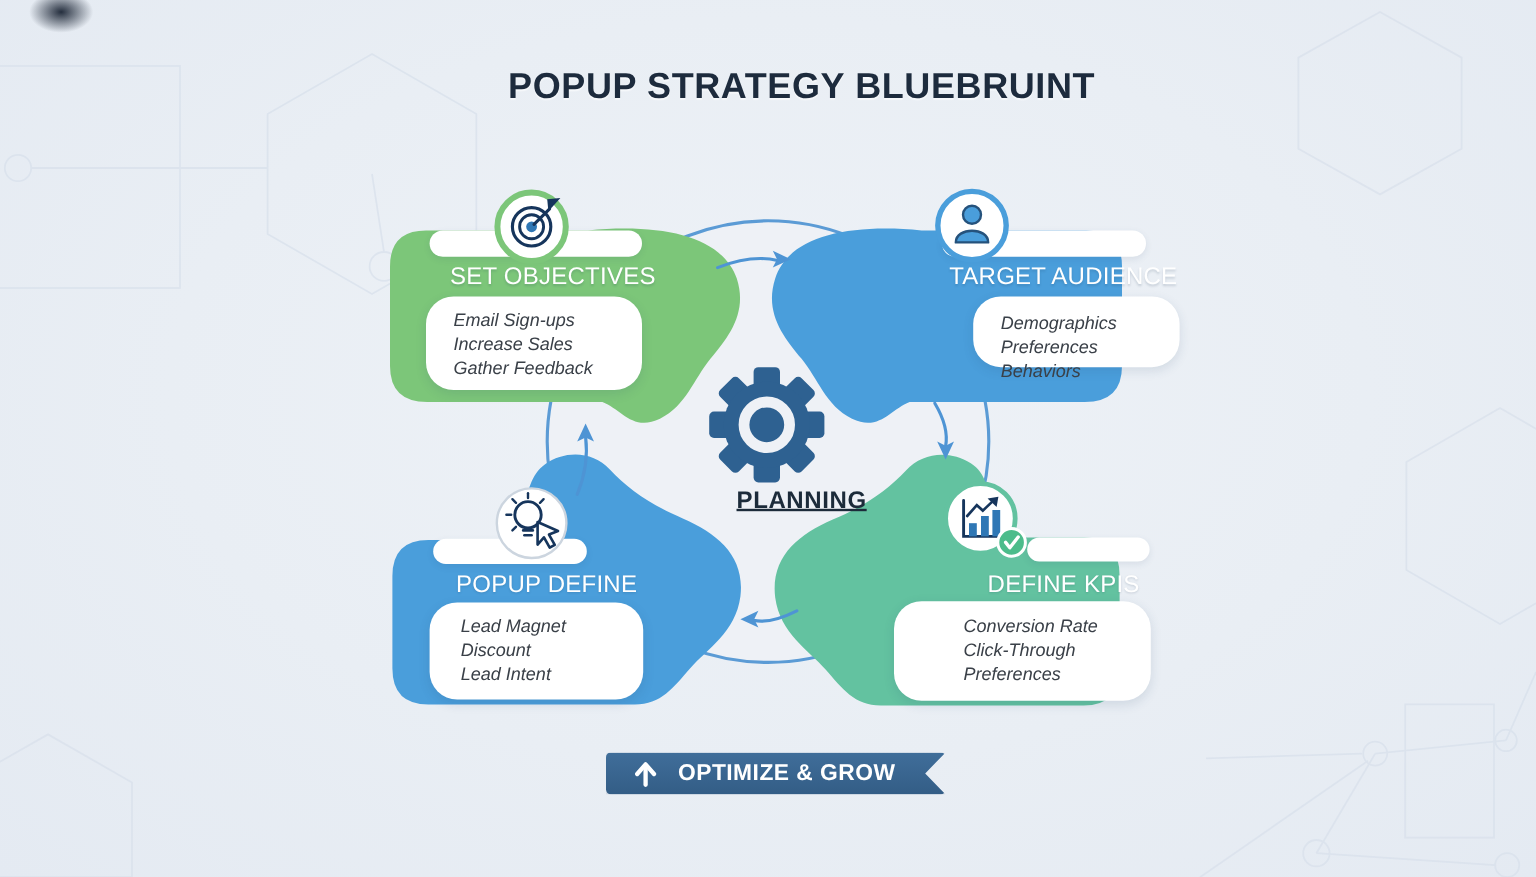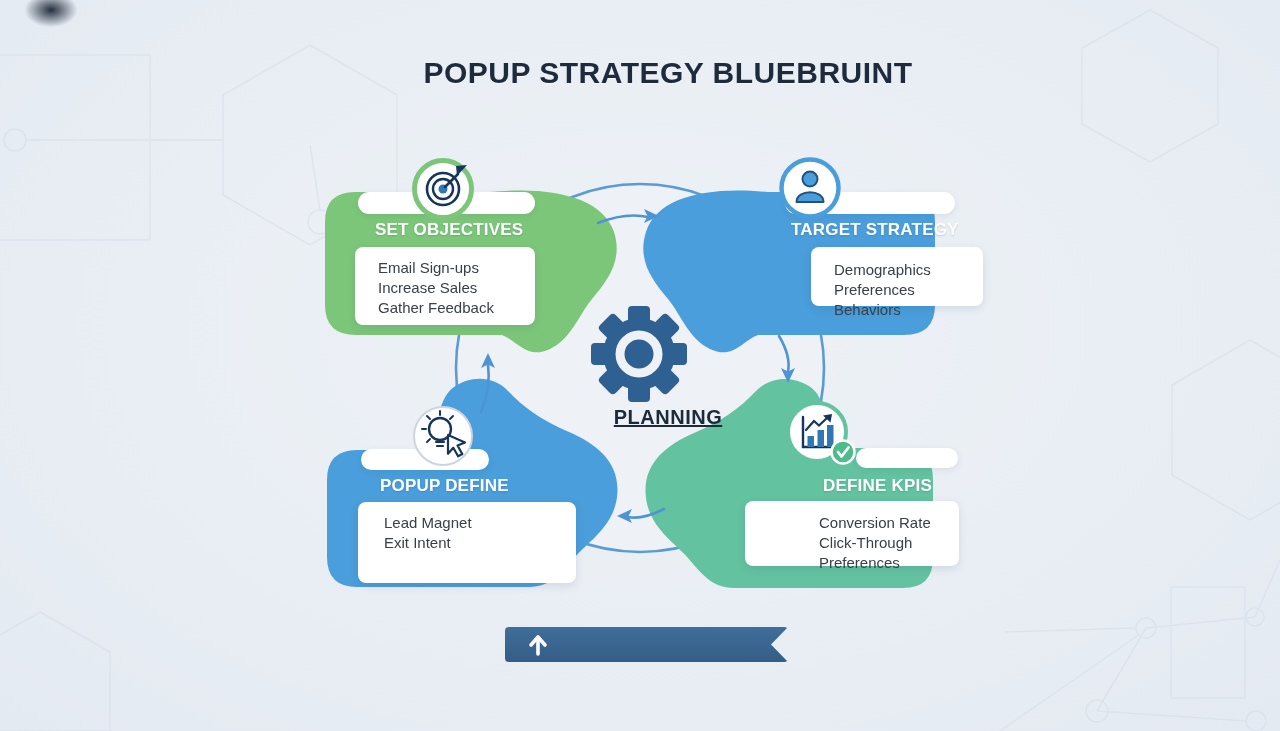--- a/index.html
+++ b/index.html
@@ -17,23 +17,23 @@
     font-size:30px;font-weight:800;letter-spacing:.5px;color:#1d2b3d;
     text-shadow:0 1px 1px rgba(255,255,255,.6);
   }
 
   .corner-smudge{
     left:-14px;top:-14px;width:74px;height:48px;
     background:radial-gradient(closest-side, rgba(20,30,46,.92), rgba(20,30,46,0) 72%);
   }
 
   .strip{background:#ffffff;border-radius:11px;box-shadow:0 2px 6px rgba(40,70,110,.10);}
-  .card-title{font-size:17px;font-weight:700;color:#ffffff;letter-spacing:.2px;
+  .card-title{font-size:20px;font-weight:400;color:#ffffff;letter-spacing:.2px;
     text-shadow:0 1px 2px rgba(20,50,80,.18);white-space:nowrap;}
-  .list-box{background:#ffffff;border-radius:8px;box-shadow:0 3px 9px rgba(40,70,110,.13);}
+  .list-box{background:#ffffff;border-radius:23px;box-shadow:0 3px 9px rgba(40,70,110,.13);font-style:italic;}
   .item{font-size:15px;line-height:20px;color:#3a4048;white-space:nowrap;}
 
   .center-label{
     left:560px;top:406px;width:160px;text-align:center;
     font-size:20px;font-weight:800;letter-spacing:.5px;color:#1c2b3a;text-decoration:underline;
   }
 
   .banner{
     left:477px;top:627px;width:283px;height:35px;
     background:linear-gradient(180deg,#406e9a,#335d86);
@@ -137,41 +137,42 @@
     <div class="abs card-title" style="left:347px;top:220px;">SET OBJECTIVES</div>
     <div class="abs list-box" style="left:327px;top:247px;width:180px;height:78px;padding:11px 0 0 23px;box-sizing:border-box;">
       <div class="item">Email Sign-ups</div>
       <div class="item">Increase Sales</div>
       <div class="item">Gather Feedback</div>
     </div>
   </div>
 
   <div>
     <div class="abs strip" style="left:757px;top:192px;width:170px;height:22px;"></div>
-    <div class="abs card-title" style="left:763px;top:220px;">TARGET STRATEGY</div>
+    <div class="abs card-title" style="left:763px;top:220px;">TARGET AUDIENCE</div>
     <div class="abs list-box" style="left:783px;top:247px;width:172px;height:59px;padding:13px 0 0 23px;box-sizing:border-box;">
       <div class="item">Demographics</div>
       <div class="item">Preferences</div>
       <div class="item">Behaviors</div>
     </div>
   </div>
 
   <div>
     <div class="abs strip" style="left:333px;top:449px;width:128px;height:21px;"></div>
     <div class="abs card-title" style="left:352px;top:476px;">POPUP DEFINE</div>
-    <div class="abs list-box" style="left:330px;top:502px;width:218px;height:81px;padding:11px 0 0 26px;box-sizing:border-box;">
+    <div class="abs list-box" style="left:330px;top:502px;width:178px;height:81px;padding:11px 0 0 26px;box-sizing:border-box;">
       <div class="item">Lead Magnet</div>
-      <div class="item">Exit Intent</div>
+      <div class="item">Discount</div>
+      <div class="item">Lead Intent</div>
     </div>
   </div>
 
   <div>
     <div class="abs strip" style="left:828px;top:448px;width:102px;height:20px;"></div>
     <div class="abs card-title" style="left:795px;top:476px;">DEFINE KPIS</div>
-    <div class="abs list-box" style="left:717px;top:501px;width:214px;height:65px;padding:12px 0 0 74px;box-sizing:border-box;">
+    <div class="abs list-box" style="left:717px;top:501px;width:214px;height:83px;padding:12px 0 0 58px;box-sizing:border-box;">
       <div class="item">Conversion Rate</div>
       <div class="item">Click-Through</div>
       <div class="item">Preferences</div>
     </div>
   </div>
 
   <div class="abs center-label">PLANNING</div>
 
   <svg class="layer" width="1280" height="731">
 
@@ -220,15 +221,16 @@
     </g>
   </svg>
 
   <div class="abs banner">
     <svg class="banner-arrow" width="22" height="24">
       <g stroke="#ffffff" stroke-width="3.6" fill="none" stroke-linecap="round" stroke-linejoin="round">
         <line x1="11" y1="21" x2="11" y2="5"></line>
         <polyline points="4,12 11,4 18,12"></polyline>
       </g>
     </svg>
+    <div class="banner-label">OPTIMIZE &amp; GROW</div>
   </div>
 
 </div>
 
 </body></html>

